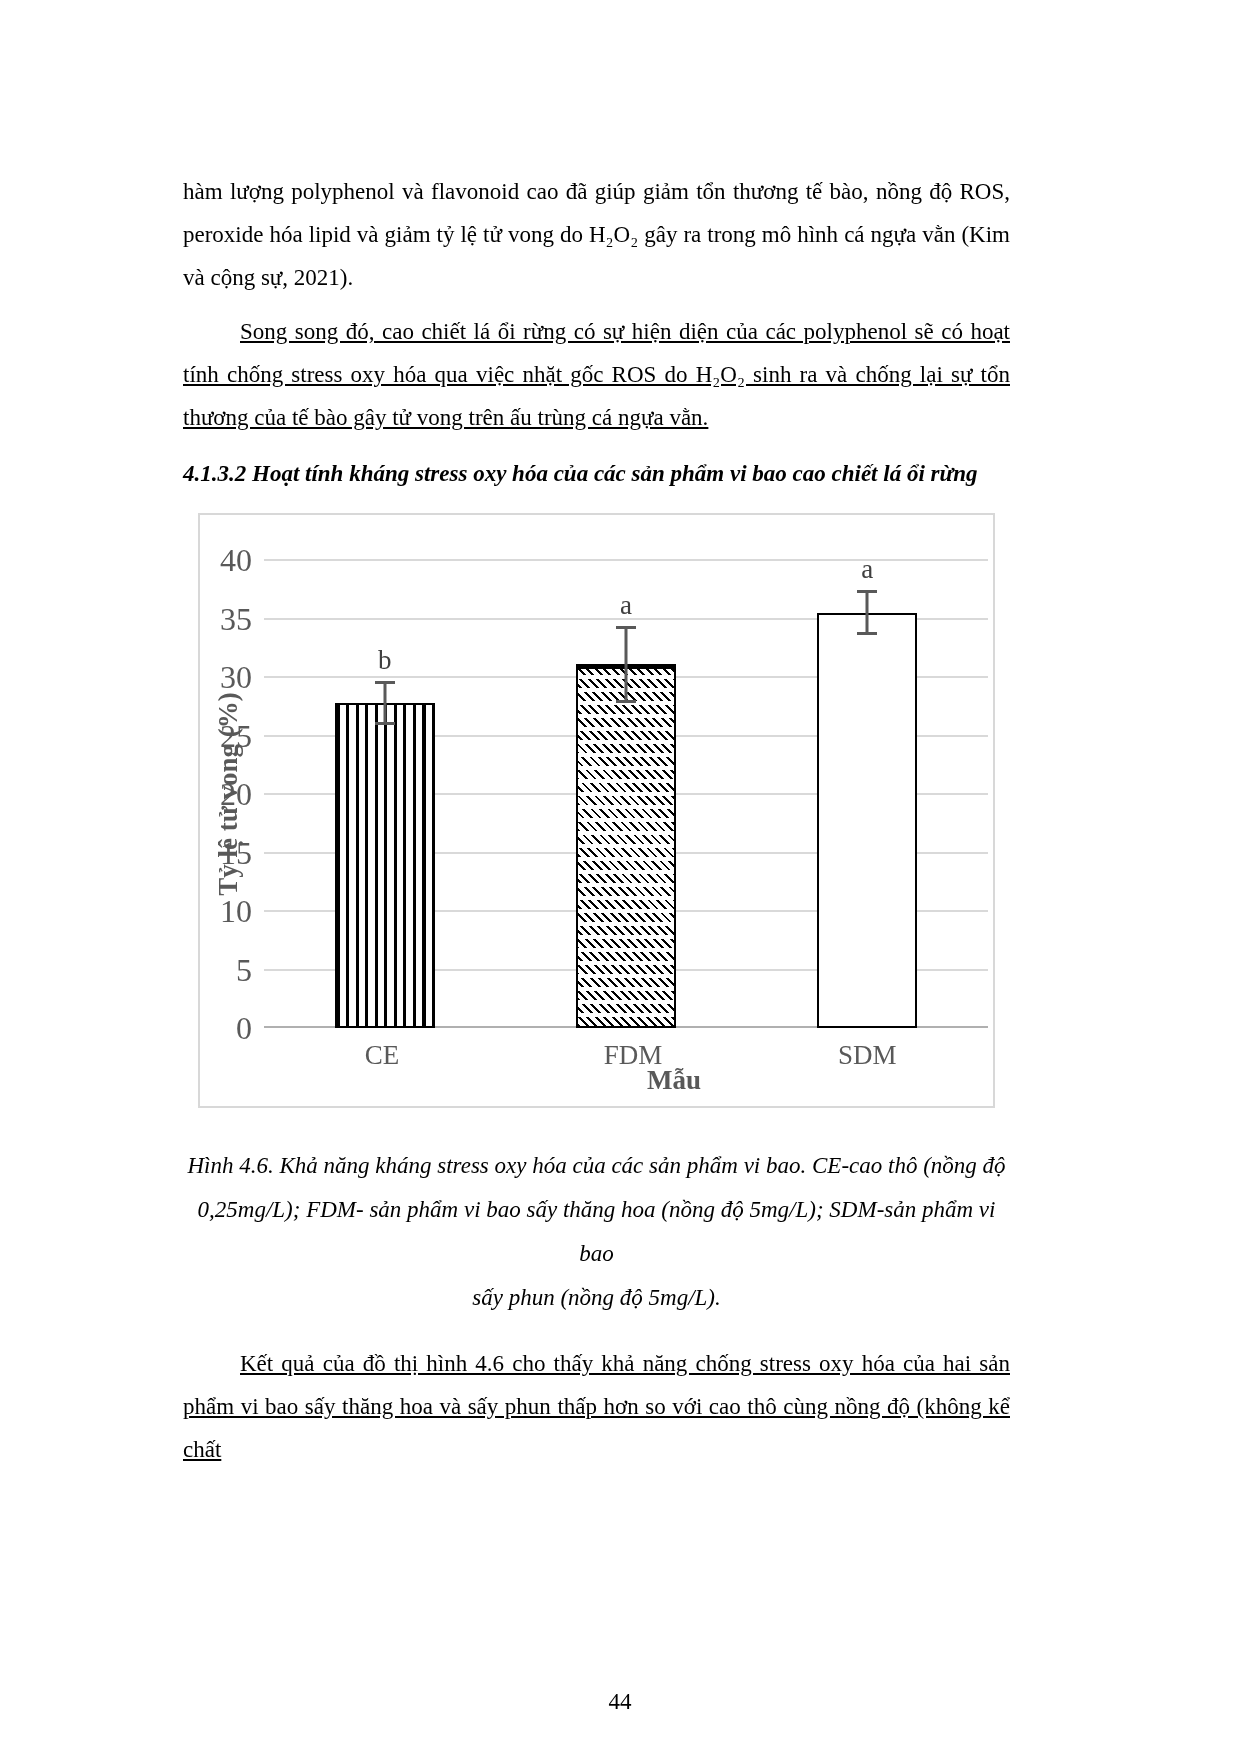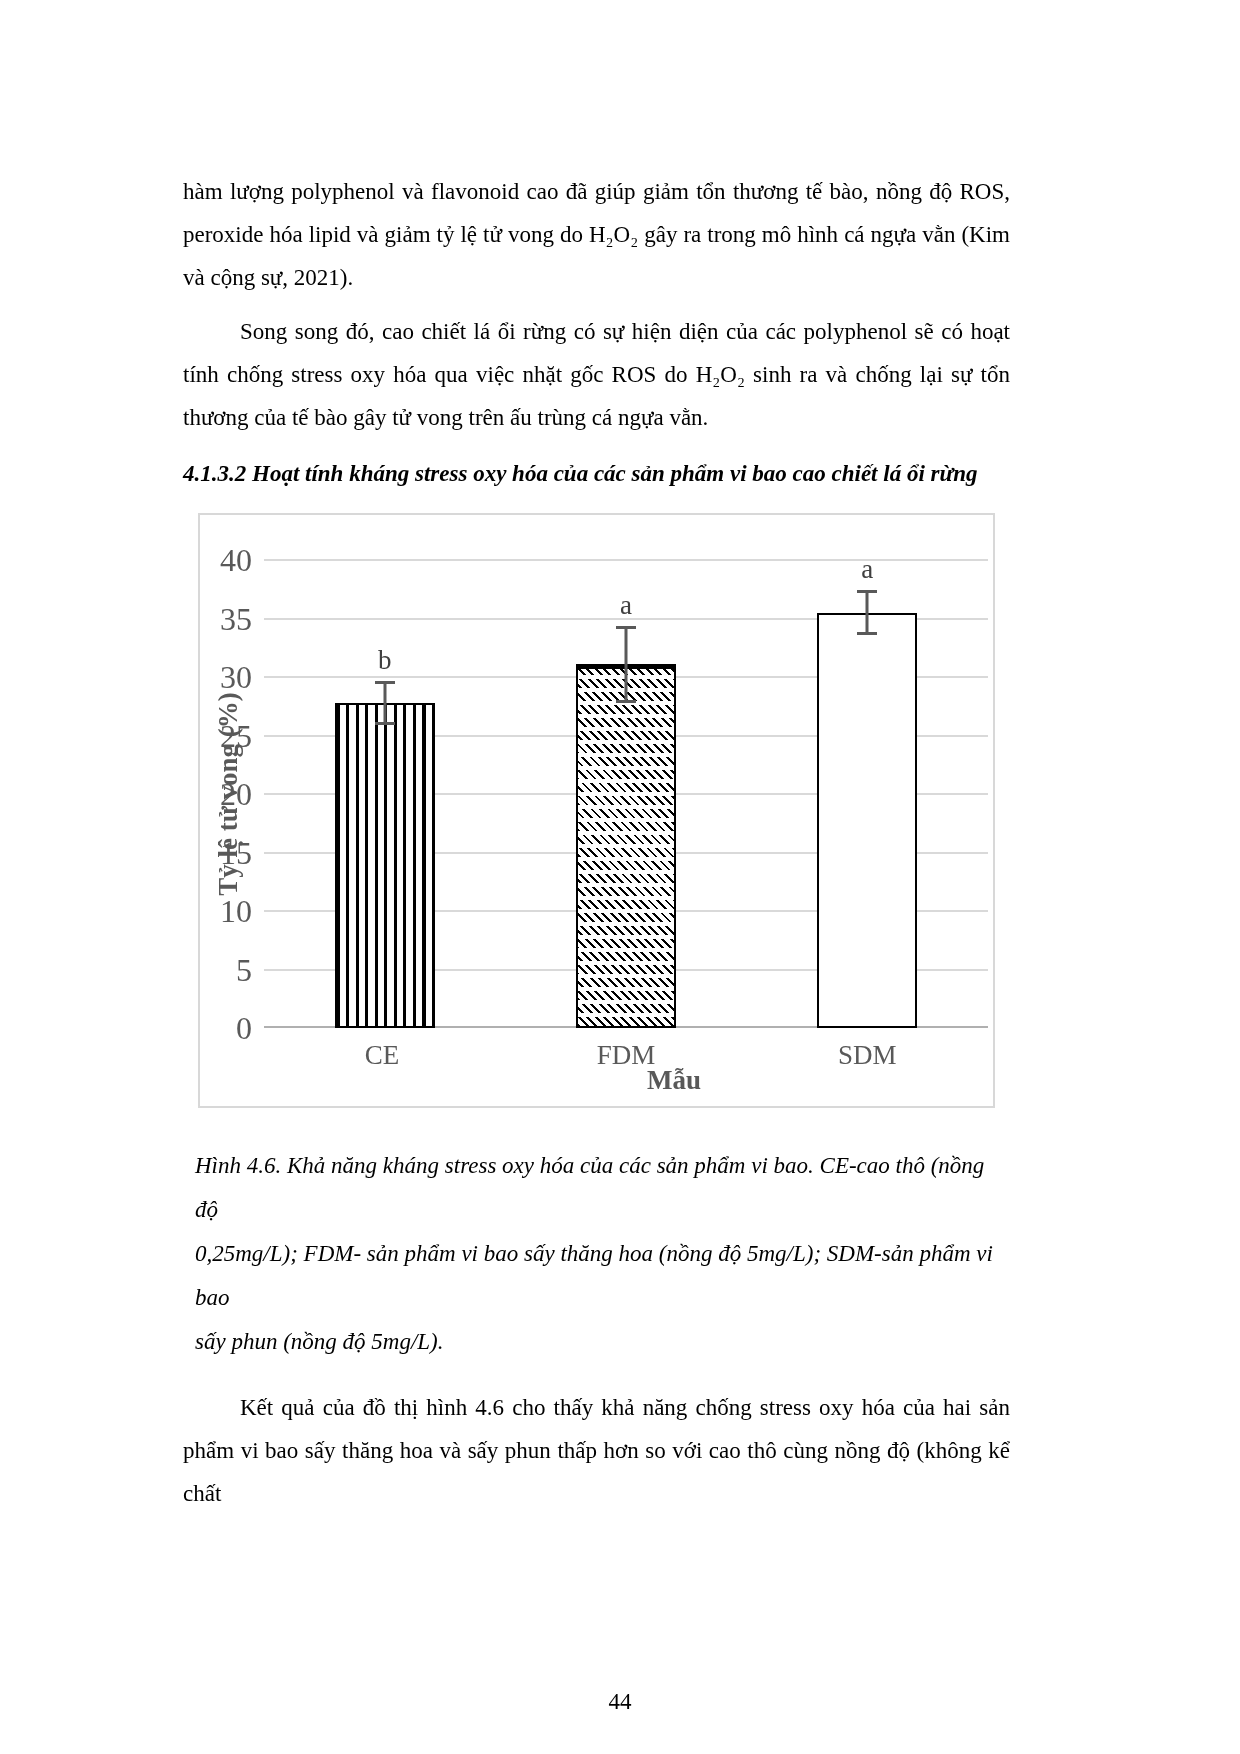--- a/index.html
+++ b/index.html
@@ -14,21 +14,21 @@
     box-sizing:border-box;
     padding:170px 230px 0 183px;
   }
   .body-text{
     margin:0;
     font-size:23px;
     line-height:43px;
     text-align:justify;
     text-justify:inter-word;
   }
-  .body-text.indent{text-indent:57px;}
+  .body-text.indent{text-indent:57px;text-decoration:underline;}
   .para-gap{margin-top:11px;}
   .section-heading{
     margin:13px 0 0 0;
     font-size:23px;
     line-height:43px;
     font-weight:bold;
     font-style:italic;
     text-align:justify;
   }
   .after-heading{margin-top:12px;}
@@ -96,23 +96,24 @@
   .sig-letter{
     position:absolute;width:34px;text-align:center;
     font-size:27px;line-height:30px;color:#404040;
   }
   .xtick{
     position:absolute;top:100%;margin-top:12px;width:130px;
     text-align:center;font-size:27px;color:#595959;
   }
 
   .figure-caption{
-    margin:36px 0 0 12px;
+    margin:36px 0 0 0;
     font-size:23px;line-height:44px;
     font-style:italic;
+    text-align:center;
     white-space:pre-line;
   }
   .after-caption{margin-top:22px;}
   .page-number{
     position:absolute;left:0;right:0;bottom:39px;
     text-align:center;font-size:23px;color:#000;
   }
 </style>
 </head>
 <body>
@@ -151,21 +152,21 @@
         <div class="err" style="left: 110.667px; bottom: 303.03px; height: 44.46px;">
           <div class="err-line"></div>
         </div>
         <div class="sig-letter" style="left: 103.667px; bottom: 353.49px;">b</div>
         <div class="xtick" style="left: 53px;">CE</div>
         <div class="bar pat-diagonal-hatch" style="left: 312px; height: 363.87px;"></div>
         <div class="err" style="left: 352px; bottom: 325.26px; height: 77.22px;">
           <div class="err-line"></div>
         </div>
         <div class="sig-letter" style="left: 345px; bottom: 408.48px;">a</div>
-        <div class="xtick" style="left: 297px; text-align: center;">FDM</div>
+        <div class="xtick" style="left: 304px; text-align: center;">FDM</div>
         <div class="bar pat-plain" style="left: 553.333px; height: 415.35px;"></div>
         <div class="err" style="left: 593.333px; bottom: 393.12px; height: 44.46px;">
           <div class="err-line"></div>
         </div>
         <div class="sig-letter" style="left: 586.333px; bottom: 443.58px;">a</div>
         <div class="xtick" style="left: 538.333px;">SDM</div>
       </div>
     <div class="x-title">Mẫu</div>
   </figure>
 

